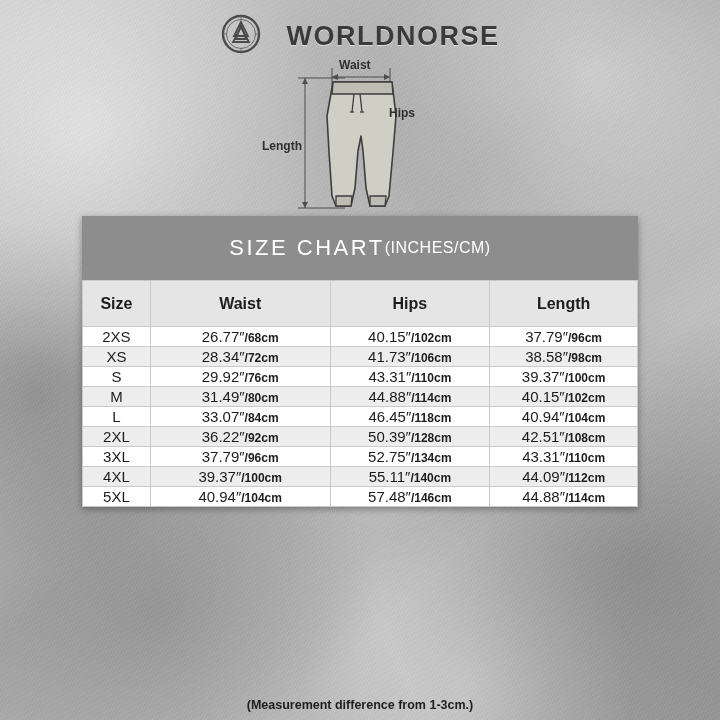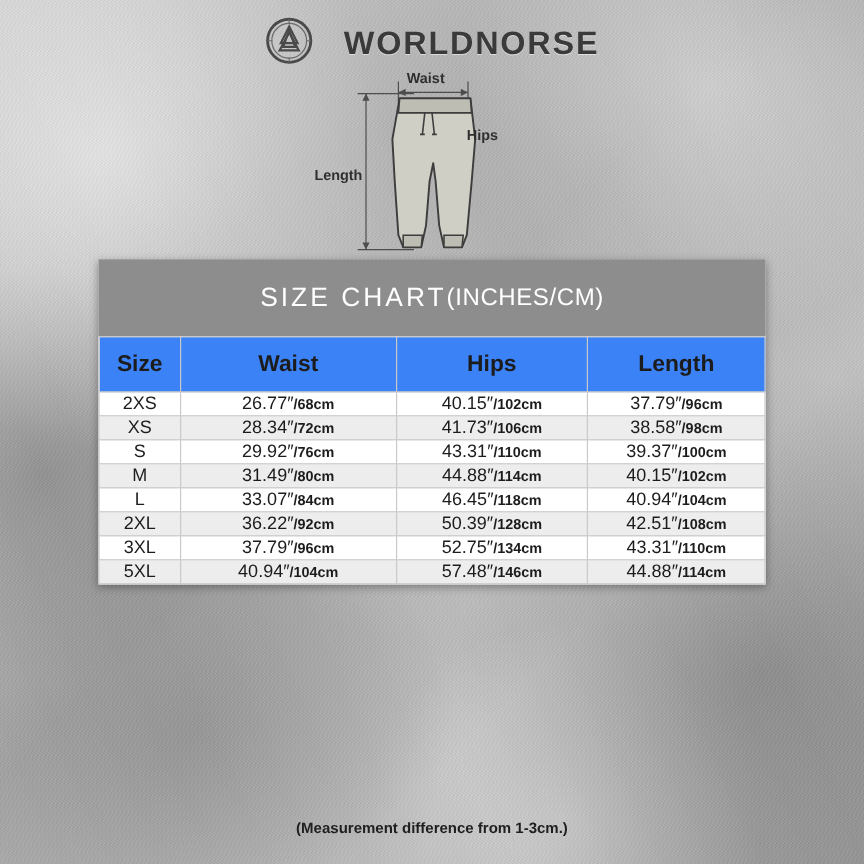--- a/index.html
+++ b/index.html
@@ -79,48 +79,48 @@
   }
   .card-header {
     background: #8d8d8d;
     height: 64px;
     display: flex;
     align-items: center;
     justify-content: center;
     color: #ffffff;
   }
   .card-header .t1 { font-size: 22px; letter-spacing: 2.5px; }
-  .card-header .t2 { font-size: 20px; letter-spacing: 0.5px; }
+  .card-header .t2 { font-size: 16px; letter-spacing: 0.5px; }
 
   table { border-collapse: collapse; width: 100%; }
   th, td {
     border: 1px solid #c9c9c9;
     font-size: 15px;
     color: #1c1c1c;
     text-align: center;
     height: 20px;
     font-weight: normal;
   }
   thead th {
     height: 46px;
     font-weight: bold;
-    font-size: 19px;
-    background: #3b82f6;
+    font-size: 16px;
+    background: #e5e5e5;
   }
   tbody tr:nth-child(even) td { background: #ededed; }
   tbody tr:nth-child(odd) td  { background: #ffffff; }
   td.sz, th.sz { width: 68px; }
   th.waist, td.waist { width: 180px; }
   th.hips,  td.hips  { width: 160px; }
   th.len,   td.len   { width: 148px; }
   .unit { font-size: 12px; font-weight: bold; }
   .note {
     position: absolute;
     left: 0;
-    top: 683px;
+    top: 698px;
     width: 720px;
     text-align: center;
     font-size: 12.5px;
     font-weight: bold;
     color: #1f1f1f;
   }
 </style>
 </head>
 <body>
 
@@ -247,20 +247,26 @@
             <td class="hips">50.39″<span class="unit">/128cm</span></td>
             <td class="len">42.51″<span class="unit">/108cm</span></td>
           </tr>
           <tr>
             <td class="sz">3XL</td>
             <td class="waist">37.79″<span class="unit">/96cm</span></td>
             <td class="hips">52.75″<span class="unit">/134cm</span></td>
             <td class="len">43.31″<span class="unit">/110cm</span></td>
           </tr>
           <tr>
+            <td class="sz">4XL</td>
+            <td class="waist">39.37″<span class="unit">/100cm</span></td>
+            <td class="hips">55.11″<span class="unit">/140cm</span></td>
+            <td class="len">44.09″<span class="unit">/112cm</span></td>
+          </tr>
+          <tr>
             <td class="sz">5XL</td>
             <td class="waist">40.94″<span class="unit">/104cm</span></td>
             <td class="hips">57.48″<span class="unit">/146cm</span></td>
             <td class="len">44.88″<span class="unit">/114cm</span></td>
           </tr>
         </tbody>
     </table>
   </div>
 
   <div class="note">(Measurement difference from 1-3cm.)</div>

